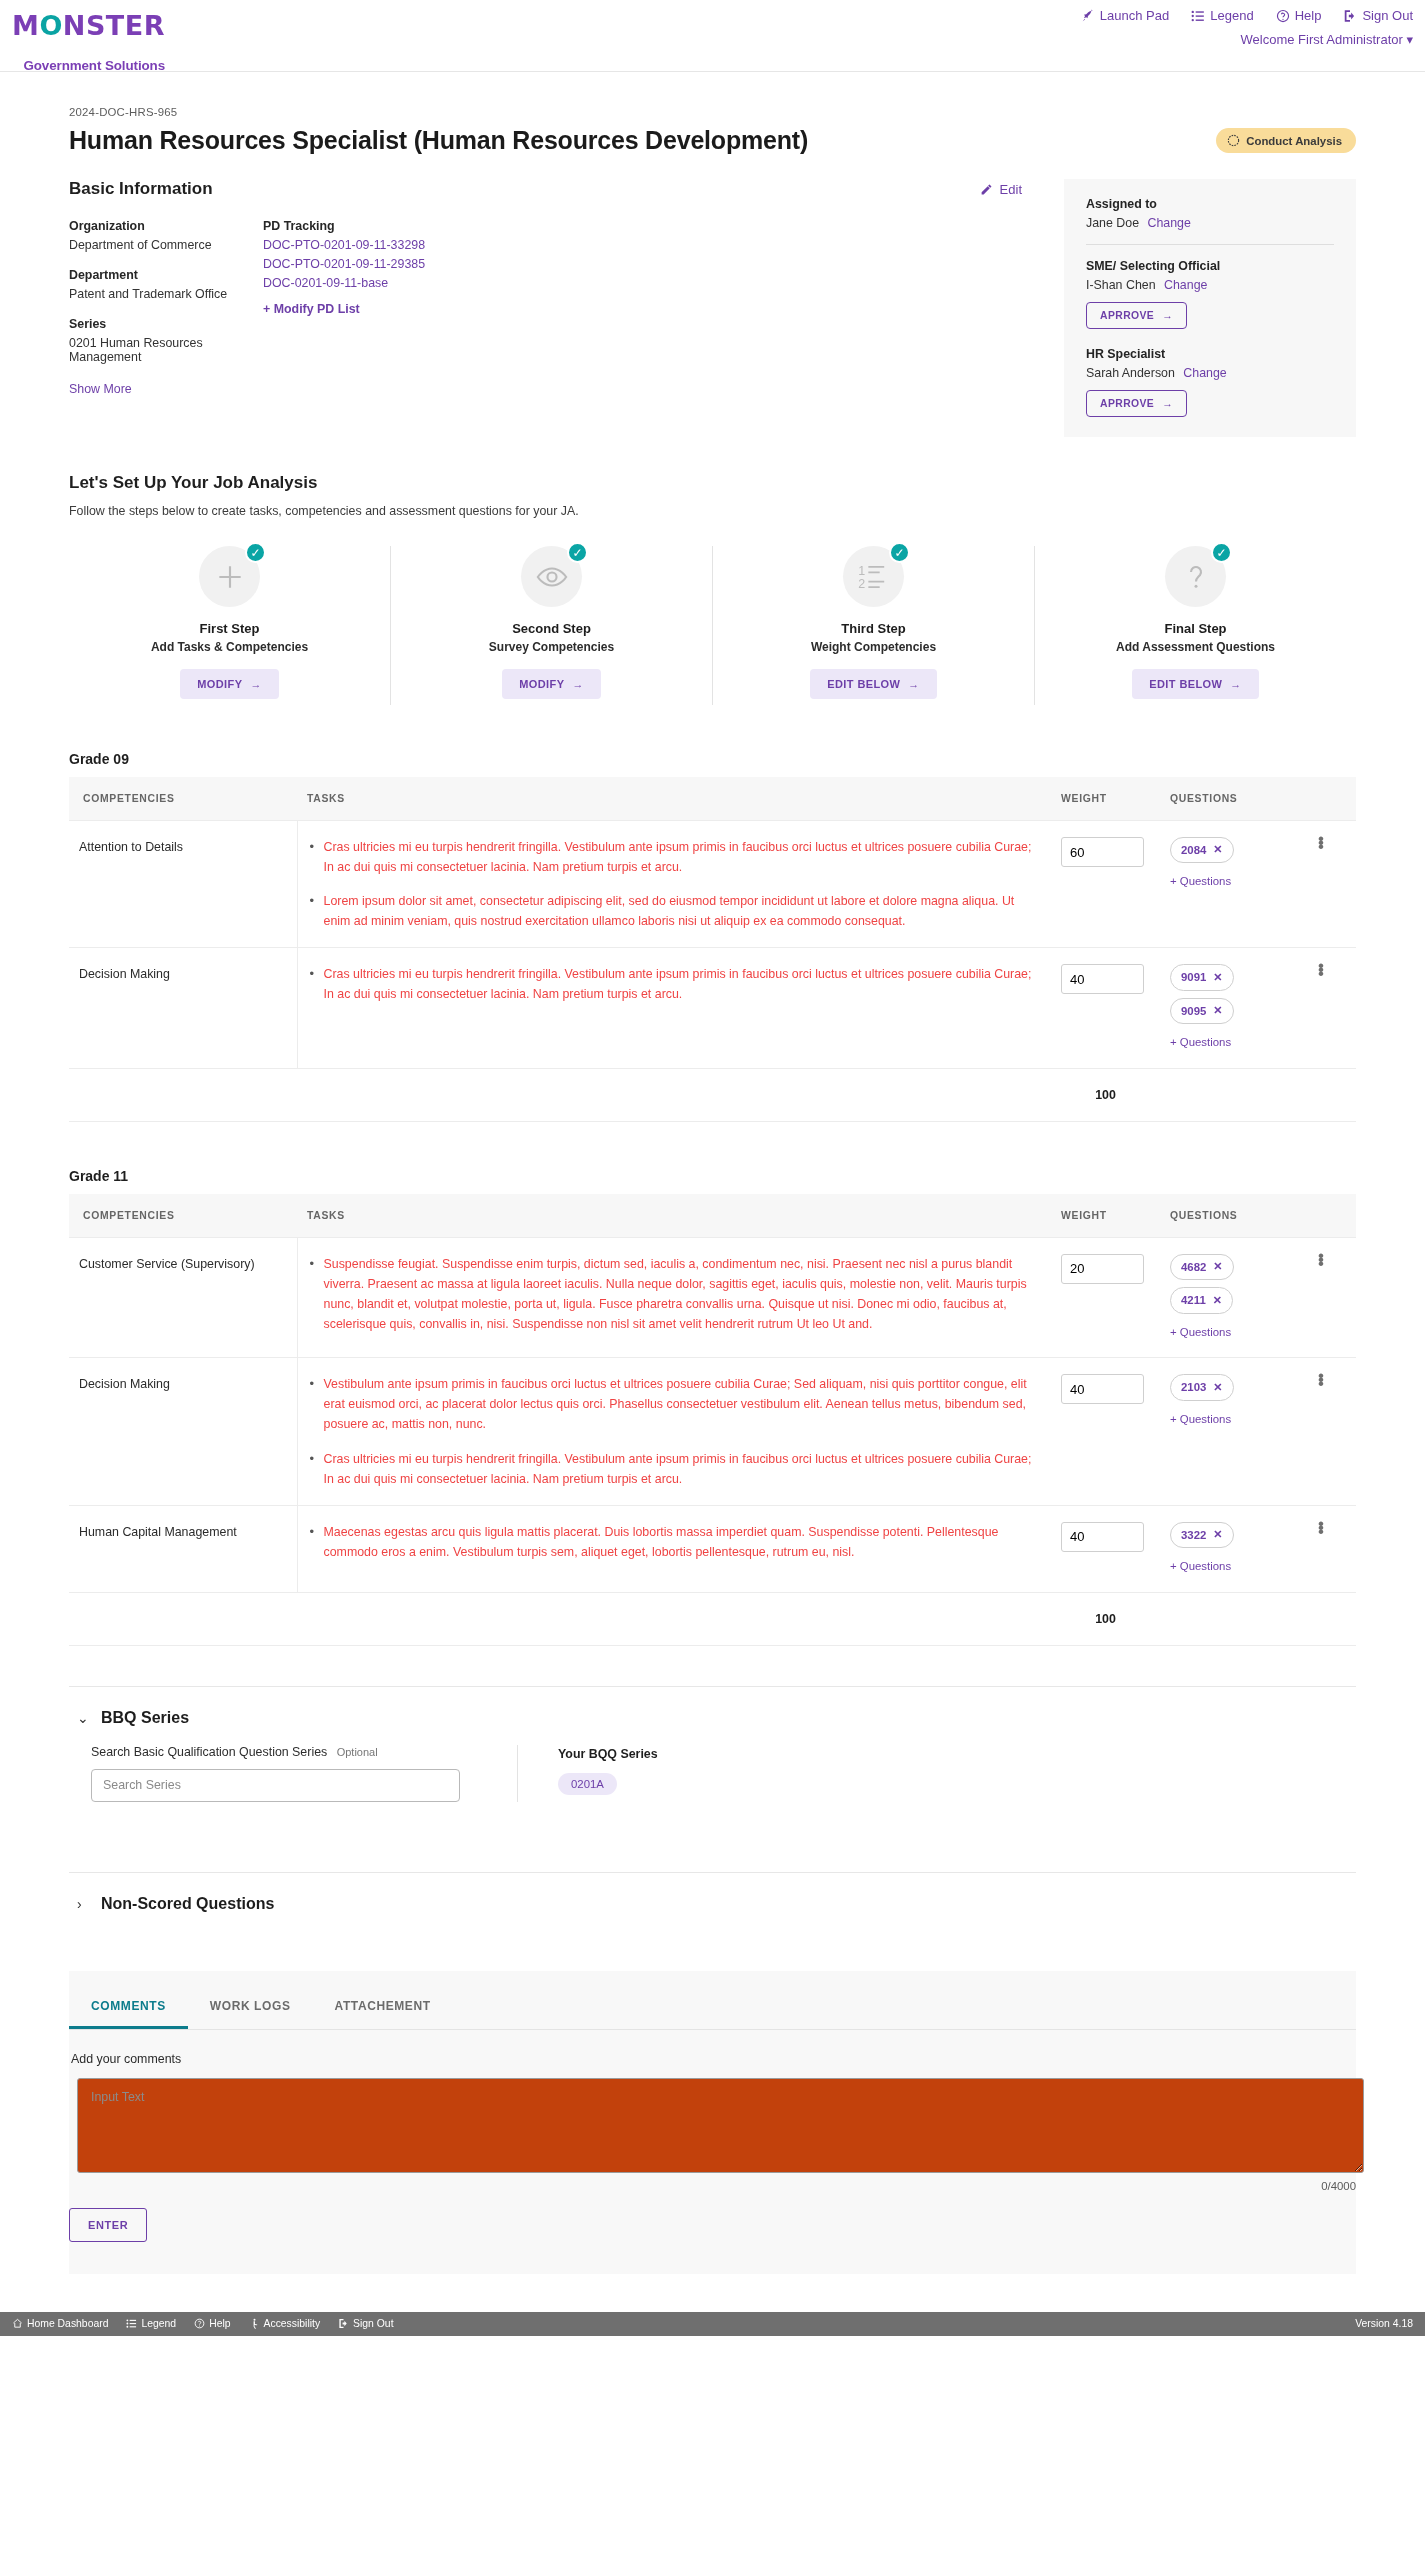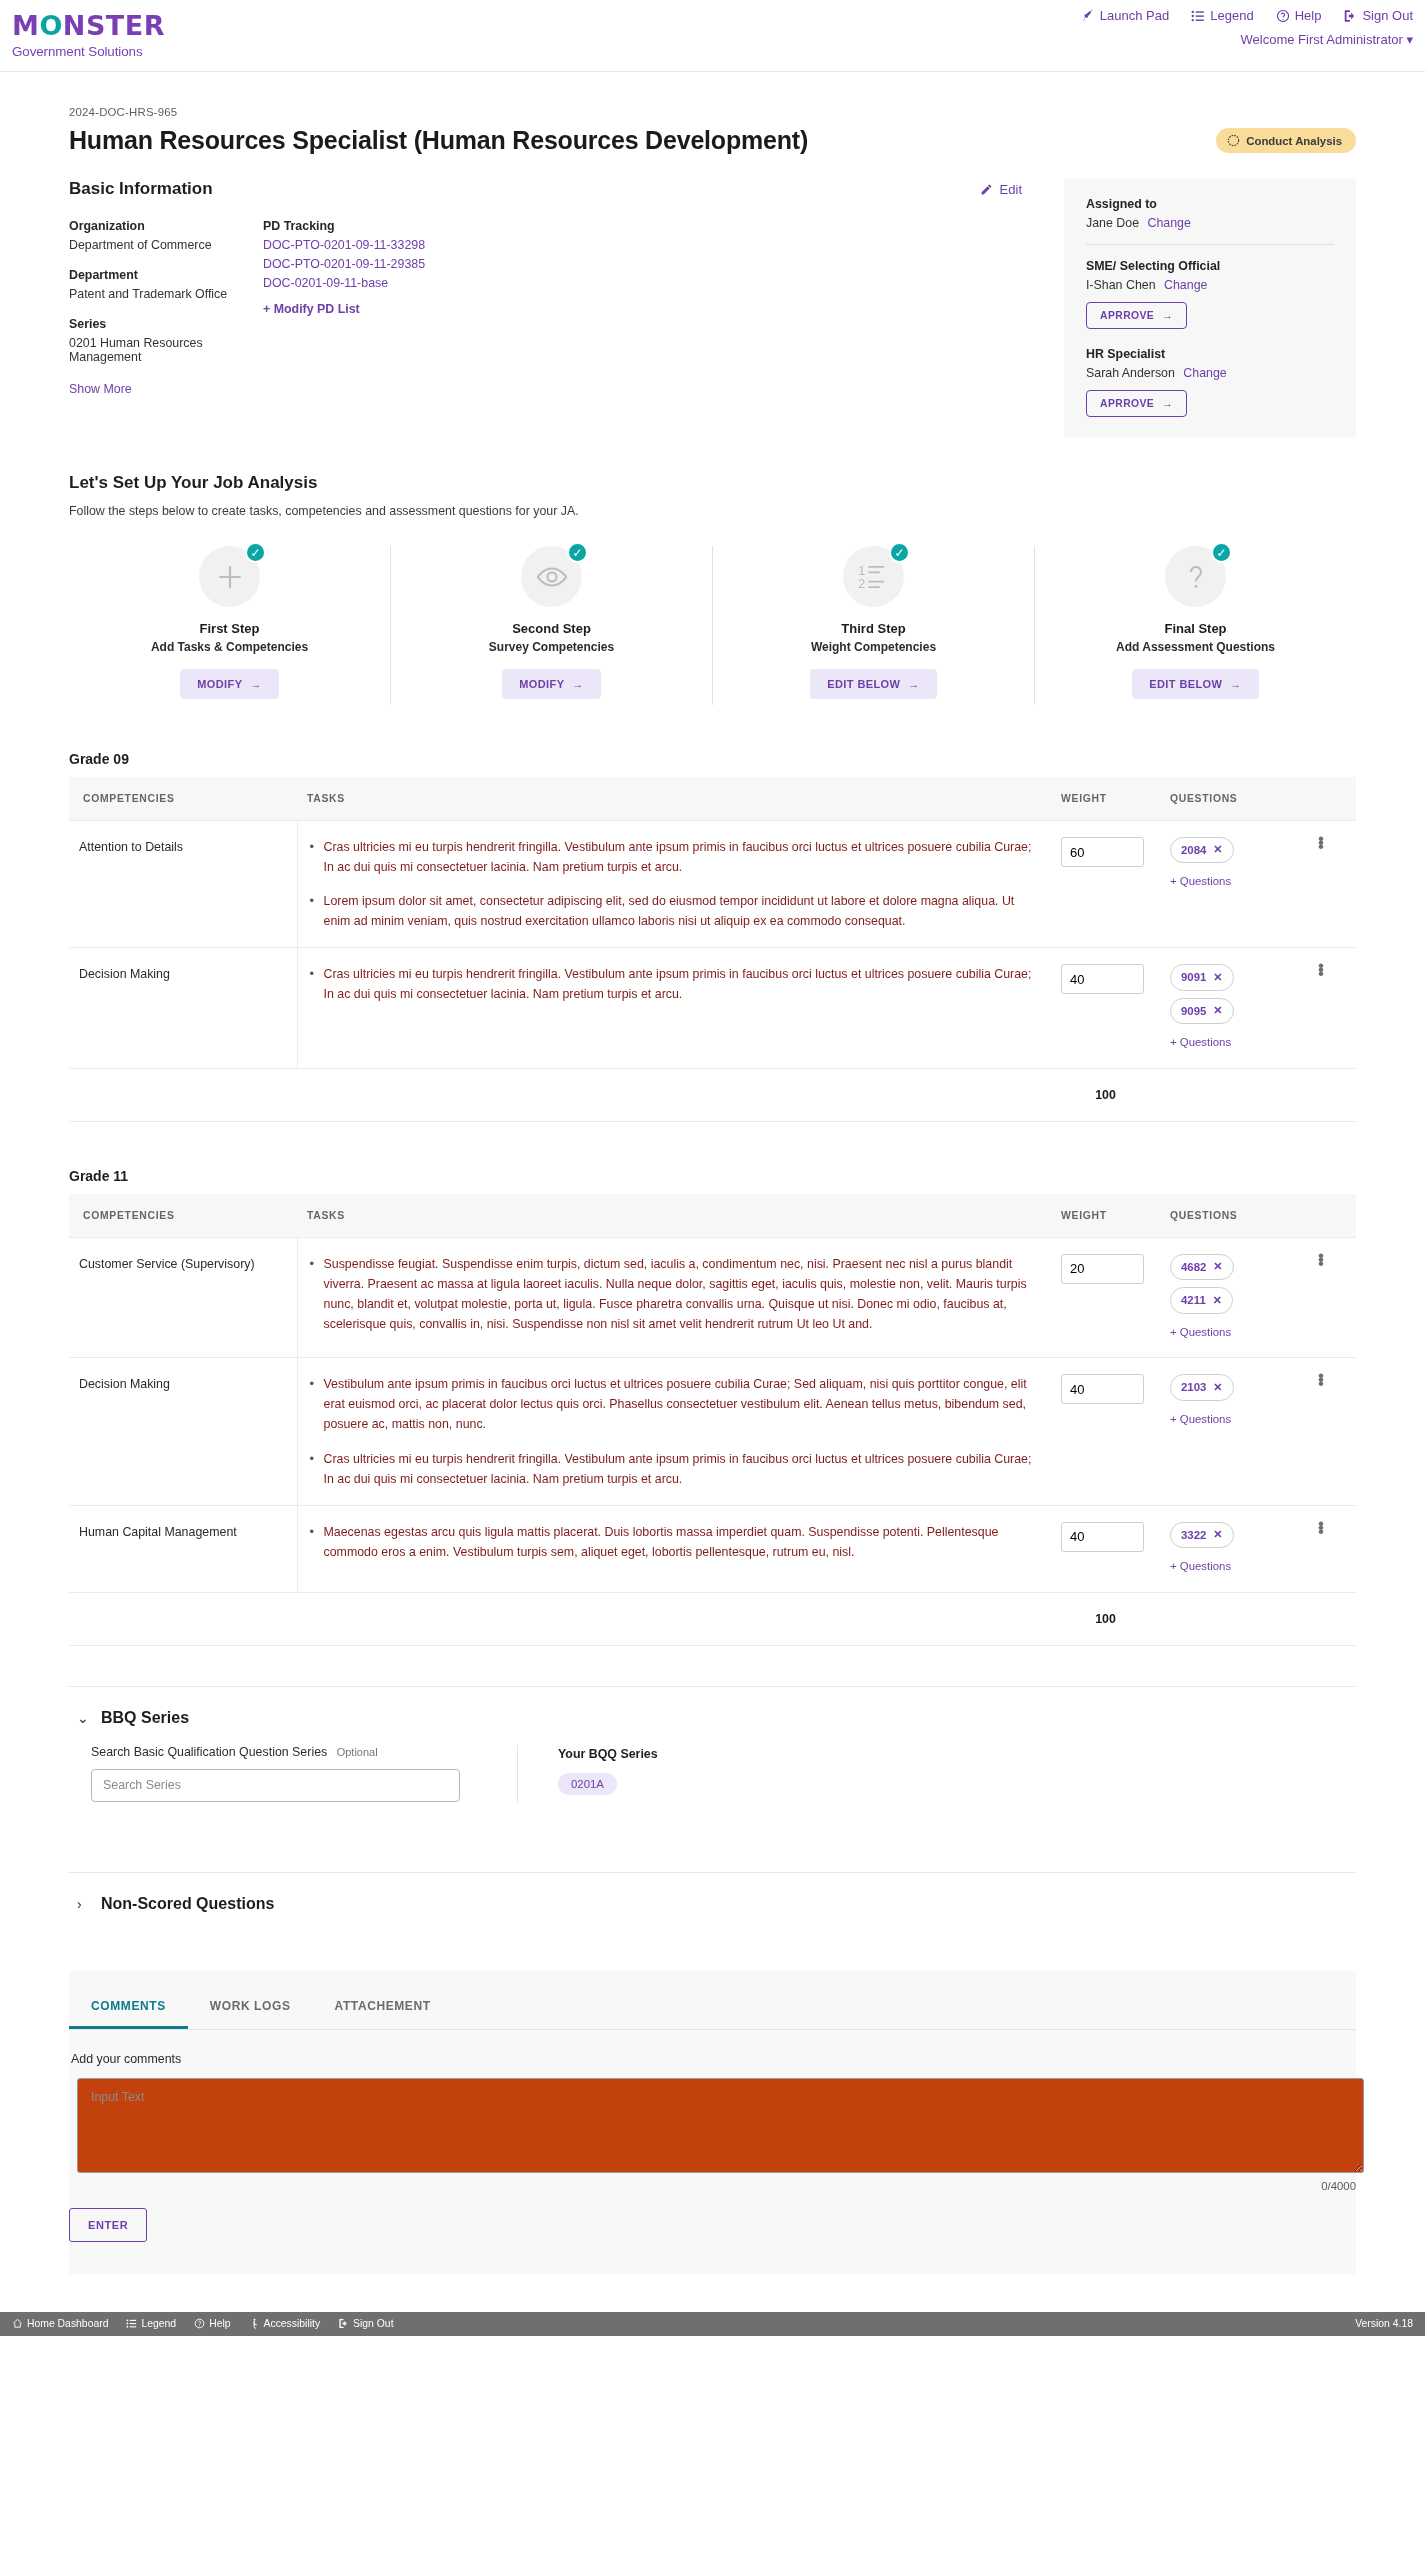--- a/index.html
+++ b/index.html
@@ -32,25 +32,26 @@
   .logo-main {
     font-family: "DejaVu Sans", sans-serif;
     font-weight: bold;
     font-size: 27px;
     letter-spacing: 0.5px;
     color: #7b3fb5;
   }
   .logo-main .o-teal { color: #0aa3a3; }
   .logo-sub {
     font-family: "Liberation Sans", sans-serif;
-    font-weight: normal;
+    font-weight: bold;
     font-size: 13.4px;
     color: #7b3fb5;
-    margin-top: 6px;
+    margin-top: 20px;
     letter-spacing: -0.1px;
+    text-align: right;
   }
   .top-links {
     position: absolute;
     right: 12px;
     top: 8px;
     display: flex;
     gap: 22px;
     align-items: center;
   }
   .top-link {
@@ -333,21 +334,21 @@
 
   table.grade td {
     vertical-align: top;
     padding: 16px 10px;
     border-bottom: 1px solid #ececec;
     font-size: 12.4px;
     line-height: 1.62;
   }
   td.c-comp { padding-left: 14px; color: #2b2b2b; border-right: 1px solid #ececec;}
   td.c-task ul { margin: 0; padding-left: 16px; list-style: none; }
-  td.c-task li { position: relative; margin-bottom: 14px; color: #7f1d1d; }
+  td.c-task li { position: relative; margin-bottom: 14px; color: #ef4444; }
   td.c-task li:last-child { margin-bottom: 0; }
   td.c-task li:before {
     content: "•";
     position: absolute;
     left: -14px;
     top: -1px;
     color: #555;
     font-size: 13px;
   }
   .weight-input {

